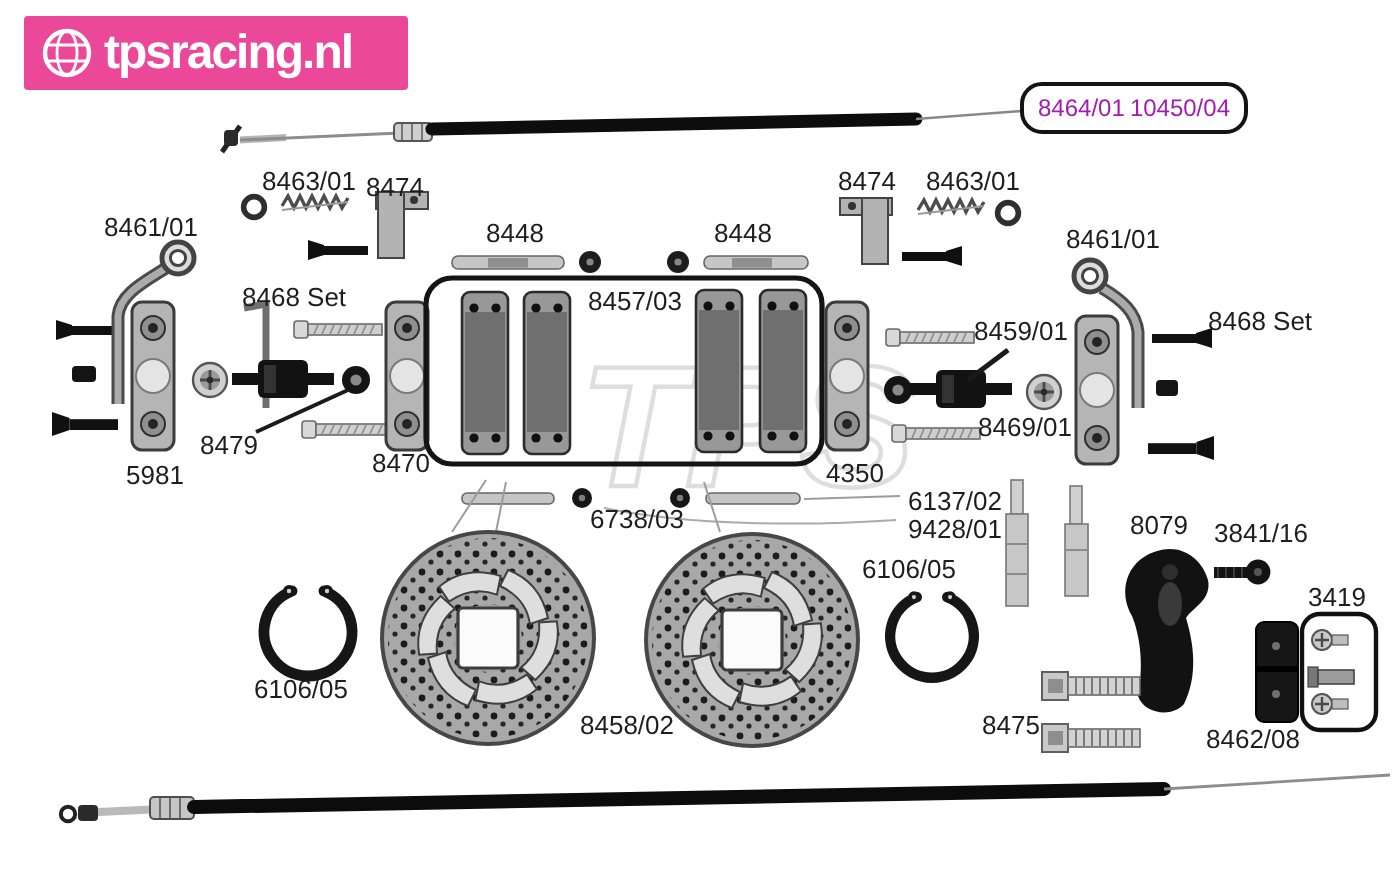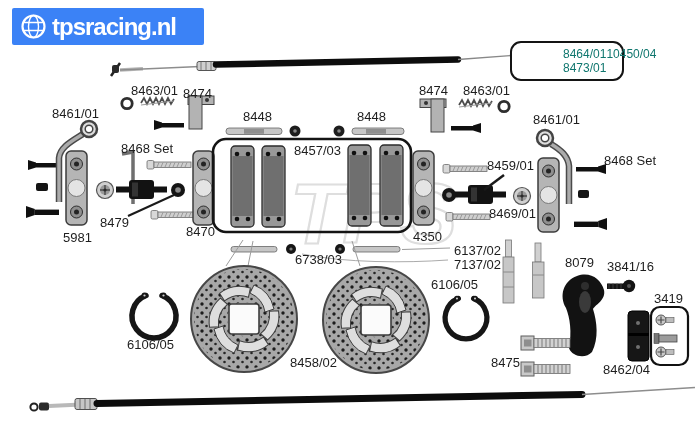--- a/index.html
+++ b/index.html
@@ -2,28 +2,28 @@
 <html><head>
 <meta charset="utf-8">
 <style>
   html,body{margin:0;padding:0;background:#fff;}
   #stage{position:relative;width:699px;height:445px;background:#ffffff;overflow:hidden;
          font-family:"Liberation Sans",sans-serif;}
   #drawing{position:absolute;left:0;top:0;}
   .lbl{position:absolute;font-size:13px;line-height:1;color:#1e1e1e;white-space:nowrap;
        font-family:"Liberation Sans",sans-serif;}
   
-  #logo{position:absolute;left:12px;top:8px;width:192px;height:37px;background:#3b82f6;
+  #logo{position:absolute;left:12px;top:8px;width:192px;height:37px;background:#ec4899;
         display:flex;align-items:center;gap:5px;padding-left:8px;box-sizing:border-box;
         border-radius:2px;}
   #logo .txt{color:#ffffff;font-weight:bold;font-size:24px;letter-spacing:-1px;}
   
   #infobox{position:absolute;left:510px;top:41px;width:114px;border:2.5px solid #141414;
            border-radius:11px;padding:4px 7px;box-sizing:border-box;background:#fff;}
-  #infobox .row{display:flex;font-size:12px;color:#0f766e;line-height:14px;margin-left:44px;}
+  #infobox .row{display:flex;font-size:12px;color:#a21caf;line-height:14px;}
   #infobox .c1{width:52px;}
   #infobox .c2{flex:1;}
 </style>
 </head>
 <body>
 
 <div id="stage">
 
   <svg id="drawing" width="699" height="445" viewBox="0 0 699 445">
     <defs>
@@ -292,49 +292,45 @@
       <ellipse cx="13.5" cy="13.5" rx="5" ry="11" fill="none" stroke="#fff" stroke-width="1.4"></ellipse>
       <path d="M3.5,9.5 H23.5 M3.5,17.5 H23.5" stroke="#fff" stroke-width="1.4"></path>
     </svg>
     <span class="txt">tpsracing.nl</span>
   </div>
 
   <div id="infobox">
     <div class="row">
       <span class="c1">8464/01</span>
       <span class="c2">10450/04</span>
-    </div>
-    <div class="row">
-      <span class="c1">8473/01</span>
-      <span class="c2"></span>
     </div>
   </div>
 
   <div class="lbl" style="left:131px;top:84px">8463/01</div>
   <div class="lbl" style="left:183px;top:87px">8474</div>
   <div class="lbl" style="left:52px;top:107px">8461/01</div>
   <div class="lbl" style="left:121px;top:142px">8468 Set</div>
   <div class="lbl" style="left:63px;top:231px">5981</div>
   <div class="lbl" style="left:100px;top:216px">8479</div>
   <div class="lbl" style="left:186px;top:225px">8470</div>
   <div class="lbl" style="left:243px;top:110px">8448</div>
   <div class="lbl" style="left:357px;top:110px">8448</div>
   <div class="lbl" style="left:294px;top:144px">8457/03</div>
   <div class="lbl" style="left:295px;top:253px">6738/03</div>
   <div class="lbl" style="left:290px;top:356px">8458/02</div>
   <div class="lbl" style="left:127px;top:338px">6106/05</div>
   <div class="lbl" style="left:431px;top:278px">6106/05</div>
   <div class="lbl" style="left:454px;top:244px">6137/02</div>
-  <div class="lbl" style="left:454px;top:258px">7137/02</div>
+  <div class="lbl" style="left:454px;top:258px">9428/01</div>
   <div class="lbl" style="left:419px;top:84px">8474</div>
   <div class="lbl" style="left:463px;top:84px">8463/01</div>
   <div class="lbl" style="left:533px;top:113px">8461/01</div>
   <div class="lbl" style="left:487px;top:159px">8459/01</div>
   <div class="lbl" style="left:489px;top:207px">8469/01</div>
   <div class="lbl" style="left:604px;top:154px">8468 Set</div>
   <div class="lbl" style="left:413px;top:230px">4350</div>
   <div class="lbl" style="left:565px;top:256px">8079</div>
   <div class="lbl" style="left:607px;top:260px">3841/16</div>
   <div class="lbl" style="left:654px;top:292px">3419</div>
-  <div class="lbl" style="left:603px;top:363px">8462/04</div>
+  <div class="lbl" style="left:603px;top:363px">8462/08</div>
   <div class="lbl" style="left:491px;top:356px">8475</div>
 
 </div>
 
 </body></html>

